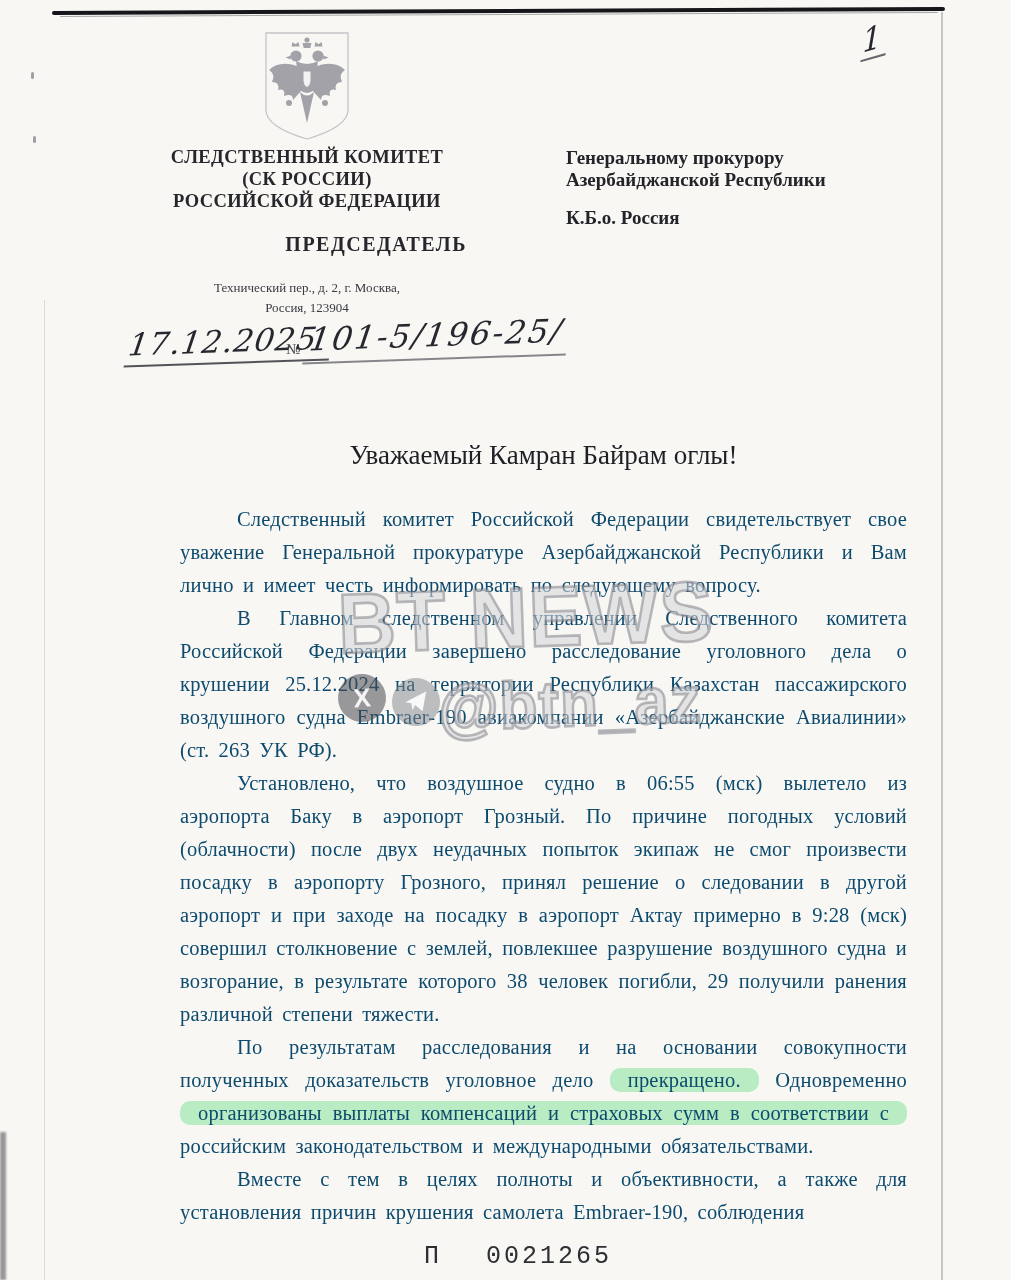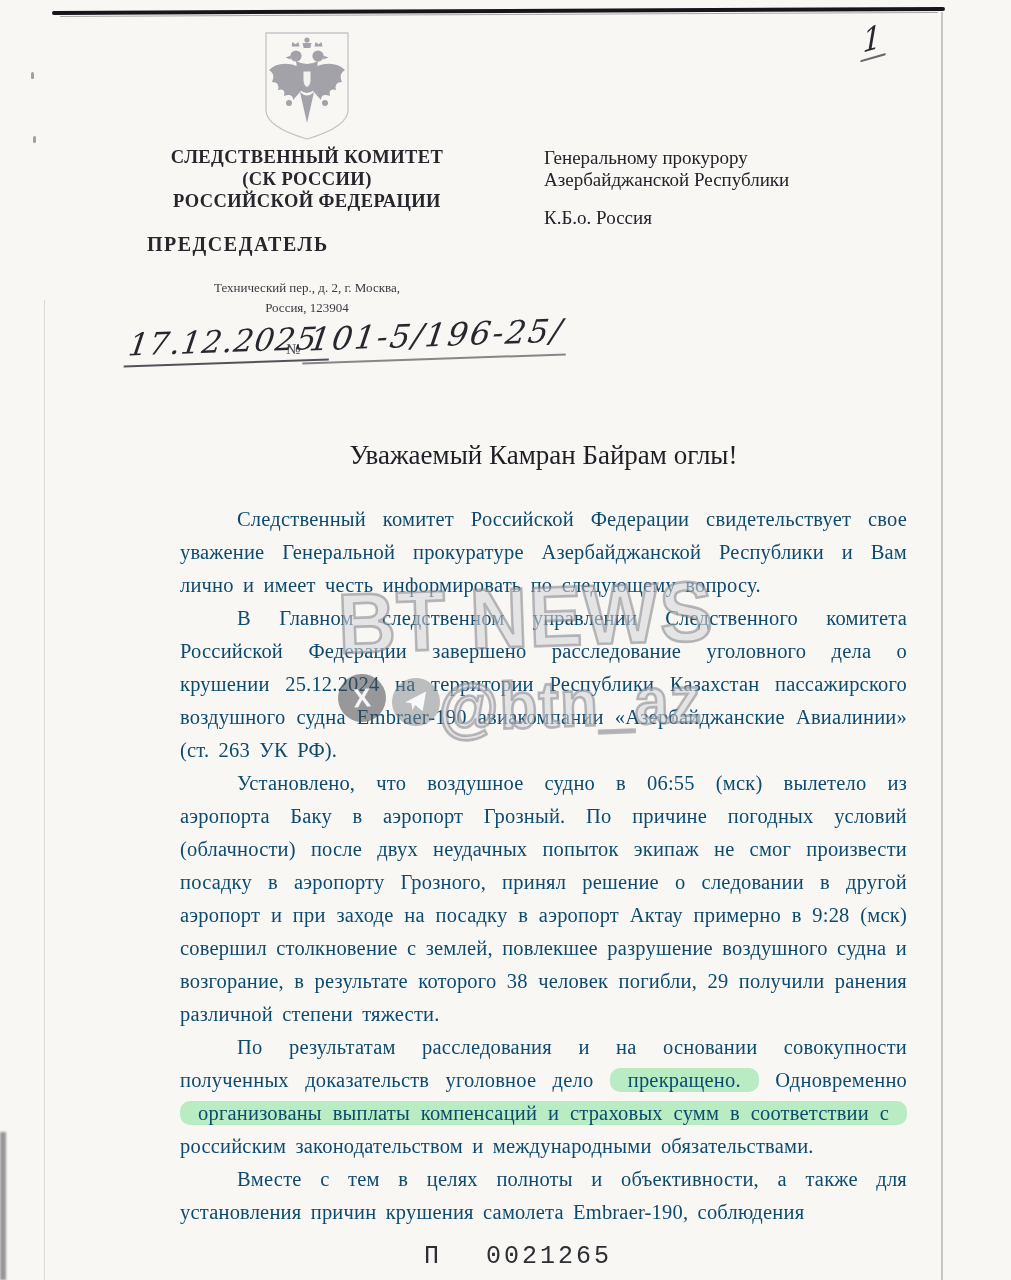--- a/index.html
+++ b/index.html
@@ -12,35 +12,35 @@
   .right-edge{position:absolute;left:941px;top:12px;width:2px;height:1268px;background:#c8c6c3;}
   .left-edge{position:absolute;left:44px;top:300px;width:1px;height:980px;background:#dcdad6;}
   .left-strip{position:absolute;left:0;top:1132px;width:6px;height:148px;background:rgba(70,70,75,.55);filter:blur(1px);}
   .speck1{position:absolute;left:31px;top:72px;width:3px;height:7px;background:#8a8a90;border-radius:2px;opacity:.8;}
   .speck2{position:absolute;left:33px;top:136px;width:3px;height:7px;background:#8a8a90;border-radius:2px;opacity:.8;}
 
   
   .emblem{position:absolute;left:256px;top:30px;width:102px;height:112px;opacity:.8;}
   .org{position:absolute;left:147px;top:146px;width:320px;text-align:center;font-weight:bold;
        font-size:18.5px;line-height:22px;letter-spacing:.4px;color:#26262c;}
-  .chairman{position:absolute;left:147px;top:233px;width:320px;text-align:left;font-weight:bold;
+  .chairman{position:absolute;left:147px;top:233px;width:320px;text-align:right;font-weight:bold;
        font-size:20px;letter-spacing:1.5px;color:#26262c;}
   .addr{position:absolute;left:147px;top:278px;width:320px;text-align:center;
        font-size:13px;line-height:19.5px;color:#3a3a41;}
 
   
   .hw{font-family:"DejaVu Serif",serif;font-style:italic;color:#272730;display:inline-block;}
   .ref-date{position:absolute;left:127px;top:323px;font-size:31px;transform:skewX(-10deg) rotate(-2deg);
        border-bottom:2px solid rgba(40,40,50,.8);padding:0 14px 3px 2px;letter-spacing:1px;}
   .ref-sign{position:absolute;left:286px;top:341px;font-size:15px;color:#4a4a52;}
   .ref-num{position:absolute;left:306px;top:316px;font-size:32px;transform:skewX(-10deg) rotate(-2deg);
        border-bottom:2px solid rgba(40,40,50,.55);padding:0 6px 4px 4px;letter-spacing:2px;}
 
   
-  .addressee{position:absolute;left:544px;top:147px;font-size:19px;line-height:21.5px;color:#23232a;}
+  .addressee{position:absolute;left:566px;top:147px;font-size:19px;line-height:21.5px;color:#23232a;font-weight:bold;}
   .addressee .name{margin-top:17px;}
 
   
   .pageno{position:absolute;left:860px;top:20px;font-size:31px;transform:rotate(-16deg) skewX(-16deg);
        border-bottom:2px solid rgba(40,40,50,.7);padding:0 4px 0 2px;}
 
   
   .salutation{position:absolute;left:180px;top:440px;width:727px;text-align:center;font-size:27px;color:#1f1f26;}
   .body{position:absolute;left:180px;top:503px;width:727px;font-size:20.5px;line-height:33px;
        color:#0c4a6e;text-align:justify;word-spacing:4px;letter-spacing:.2px;}

